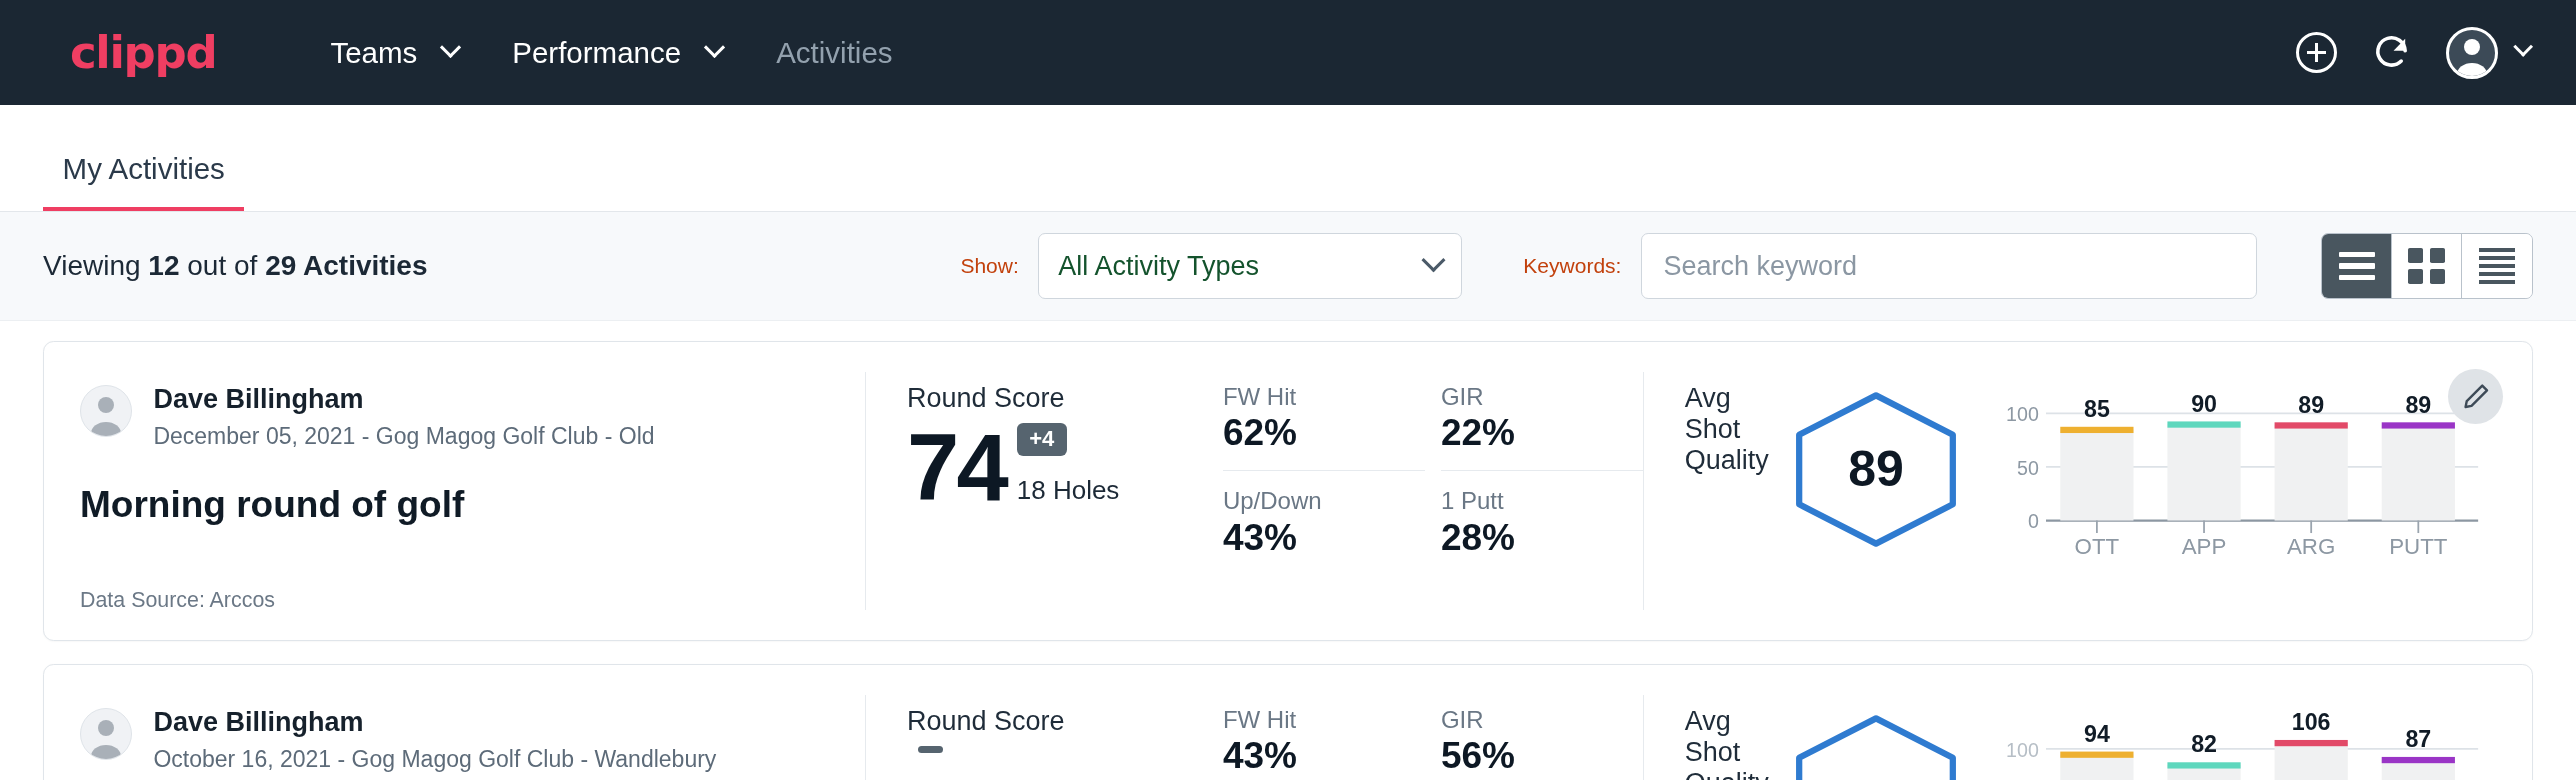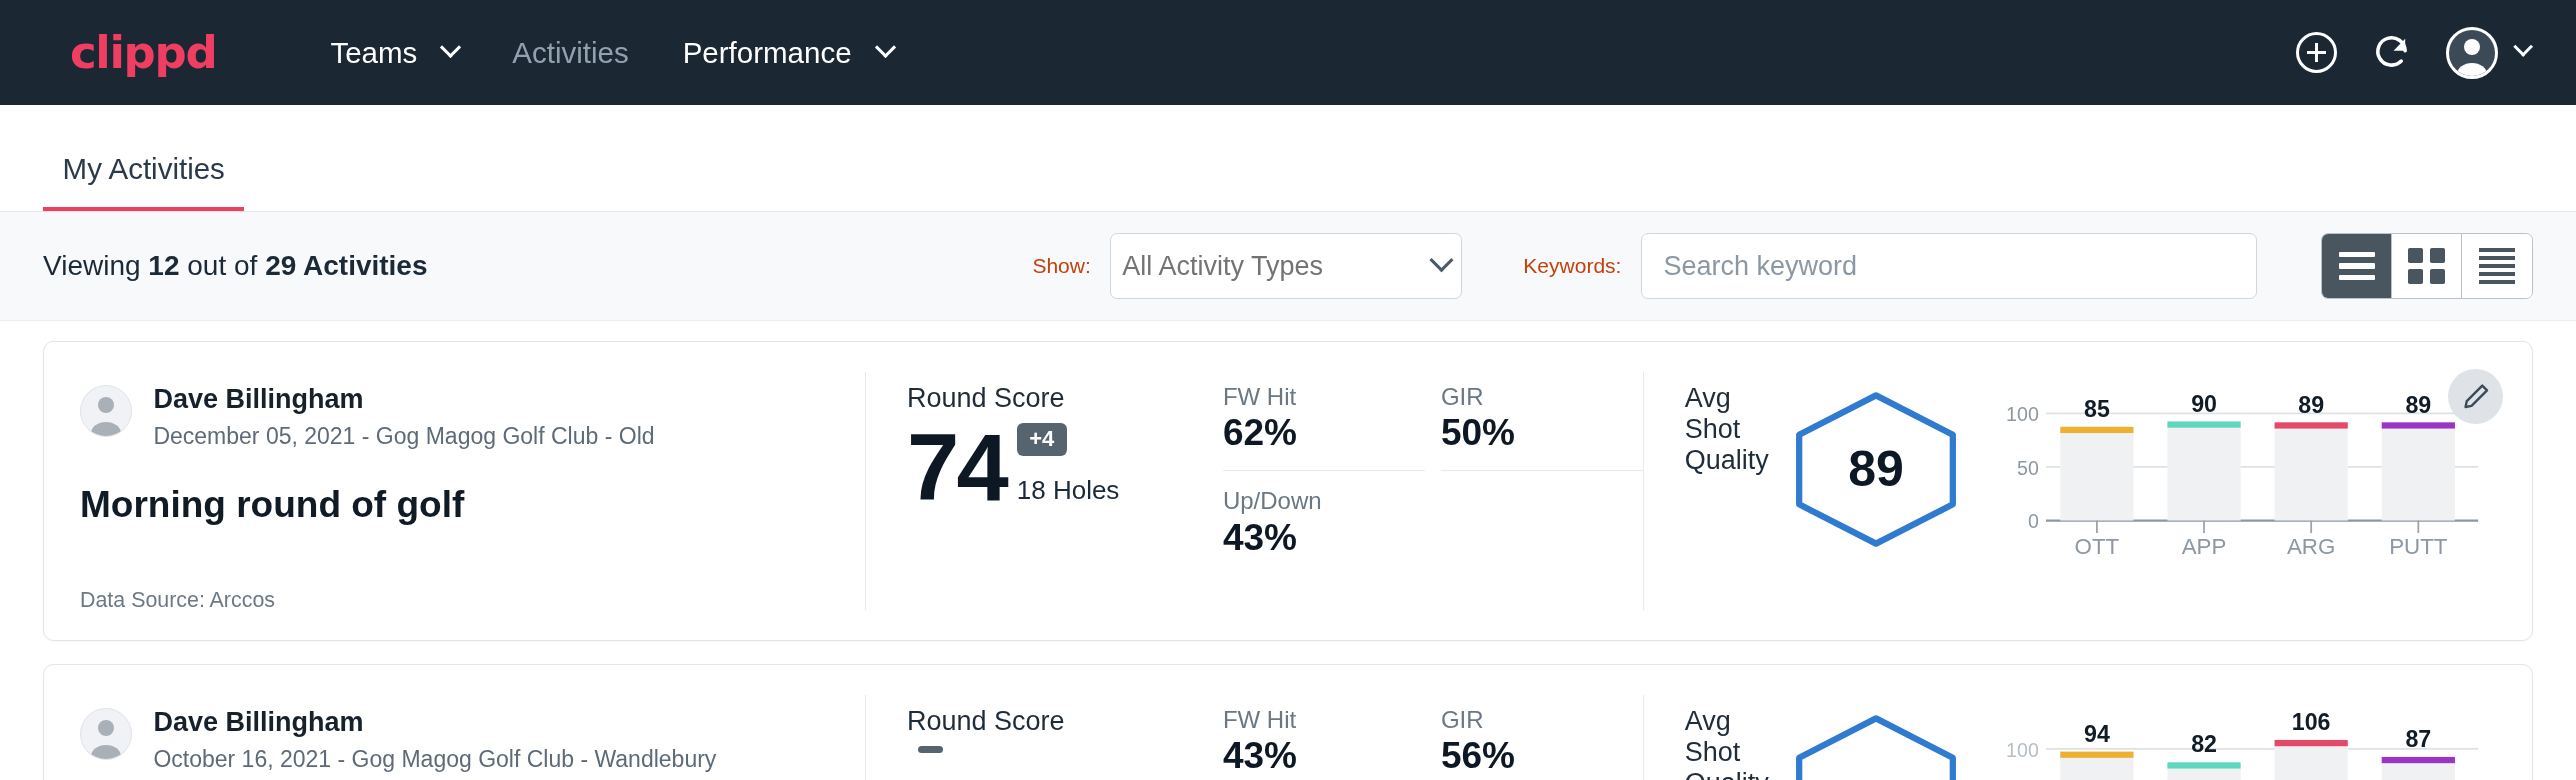--- a/index.html
+++ b/index.html
@@ -117,27 +117,27 @@
   .viewing { font-size: 28px; color: #1c2936; white-space: nowrap; }
   .viewing b { font-weight: 700; }
   .filter-mid {
     margin-left: auto;
     display: flex;
     align-items: center;
     gap: 0;
   }
   .lbl { font-size: 21px; color: #c2410c; margin-right: 19.6px; white-space: nowrap; }
   .select-box {
-    width: 352px; height: 66px;
+    width: 424px; height: 66px;
     background: #ffffff;
     border: 0.9px solid #cfd6dd;
     border-radius: 7.1px;
     display: flex; align-items: center;
-    padding: 0 11px;
-    font-size: 27px; color: #737373;
+    padding: 0 19px;
+    font-size: 27px; color: #14532d;
     cursor: pointer;
     position: relative;
   }
   .select-box .chev-d {
     margin-left: auto;
     width: 17px; height: 17px;
     border-right: 3.6px solid #4b5a68;
     border-bottom: 3.6px solid #4b5a68;
     transform: rotate(45deg) translate(-4.5px,-4.5px);
   }
@@ -285,26 +285,26 @@
 <body>
 
 <div class="navbar">
   <div class="logo">clippd</div>
 
   <div class="nav-links">
     <div class="nav-item">
       <span>Teams</span>
       <i class="chev"></i>
     </div>
-    <div class="nav-item dim">
-      <span>Activities</span>
-    </div>
     <div class="nav-item">
       <span>Performance</span>
       <i class="chev"></i>
+    </div>
+    <div class="nav-item dim">
+      <span>Activities</span>
     </div>
   </div>
 
   <div class="nav-right">
     <div class="icon-circle-plus"></div>
     <div class="icon-refresh">
       <svg width="41" height="41" viewBox="0 0 24 24" fill="none" stroke="#ffffff" stroke-width="2.1" stroke-linecap="round">
         <path d="M20 11a8 8 0 1 0-2.3 6"></path>
         <polyline points="20,4 20,11 13.2,11" fill="#ffffff" stroke="none"></polyline>
       </svg>
@@ -399,25 +399,29 @@
       </div>
     </div>
 
     <div class="col-stats">
       <div class="stat topline">
         <div class="stat-k">FW Hit</div>
         <div class="stat-v">62%</div>
       </div>
       <div class="stat topline">
         <div class="stat-k">GIR</div>
-        <div class="stat-v">50%</div>
+        <div class="stat-v">22%</div>
       </div>
       <div class="stat">
         <div class="stat-k">Up/Down</div>
         <div class="stat-v">43%</div>
+      </div>
+      <div class="stat">
+        <div class="stat-k">1 Putt</div>
+        <div class="stat-v">28%</div>
       </div>
     </div>
 
     <div class="vdiv"></div>
 
     <div class="col-quality">
       <div class="sec-label">Avg Shot Quality</div>
       <div class="quality-body">
         <div class="hexwrap">
           <svg width="168" height="159" viewBox="0 0 188 178">

